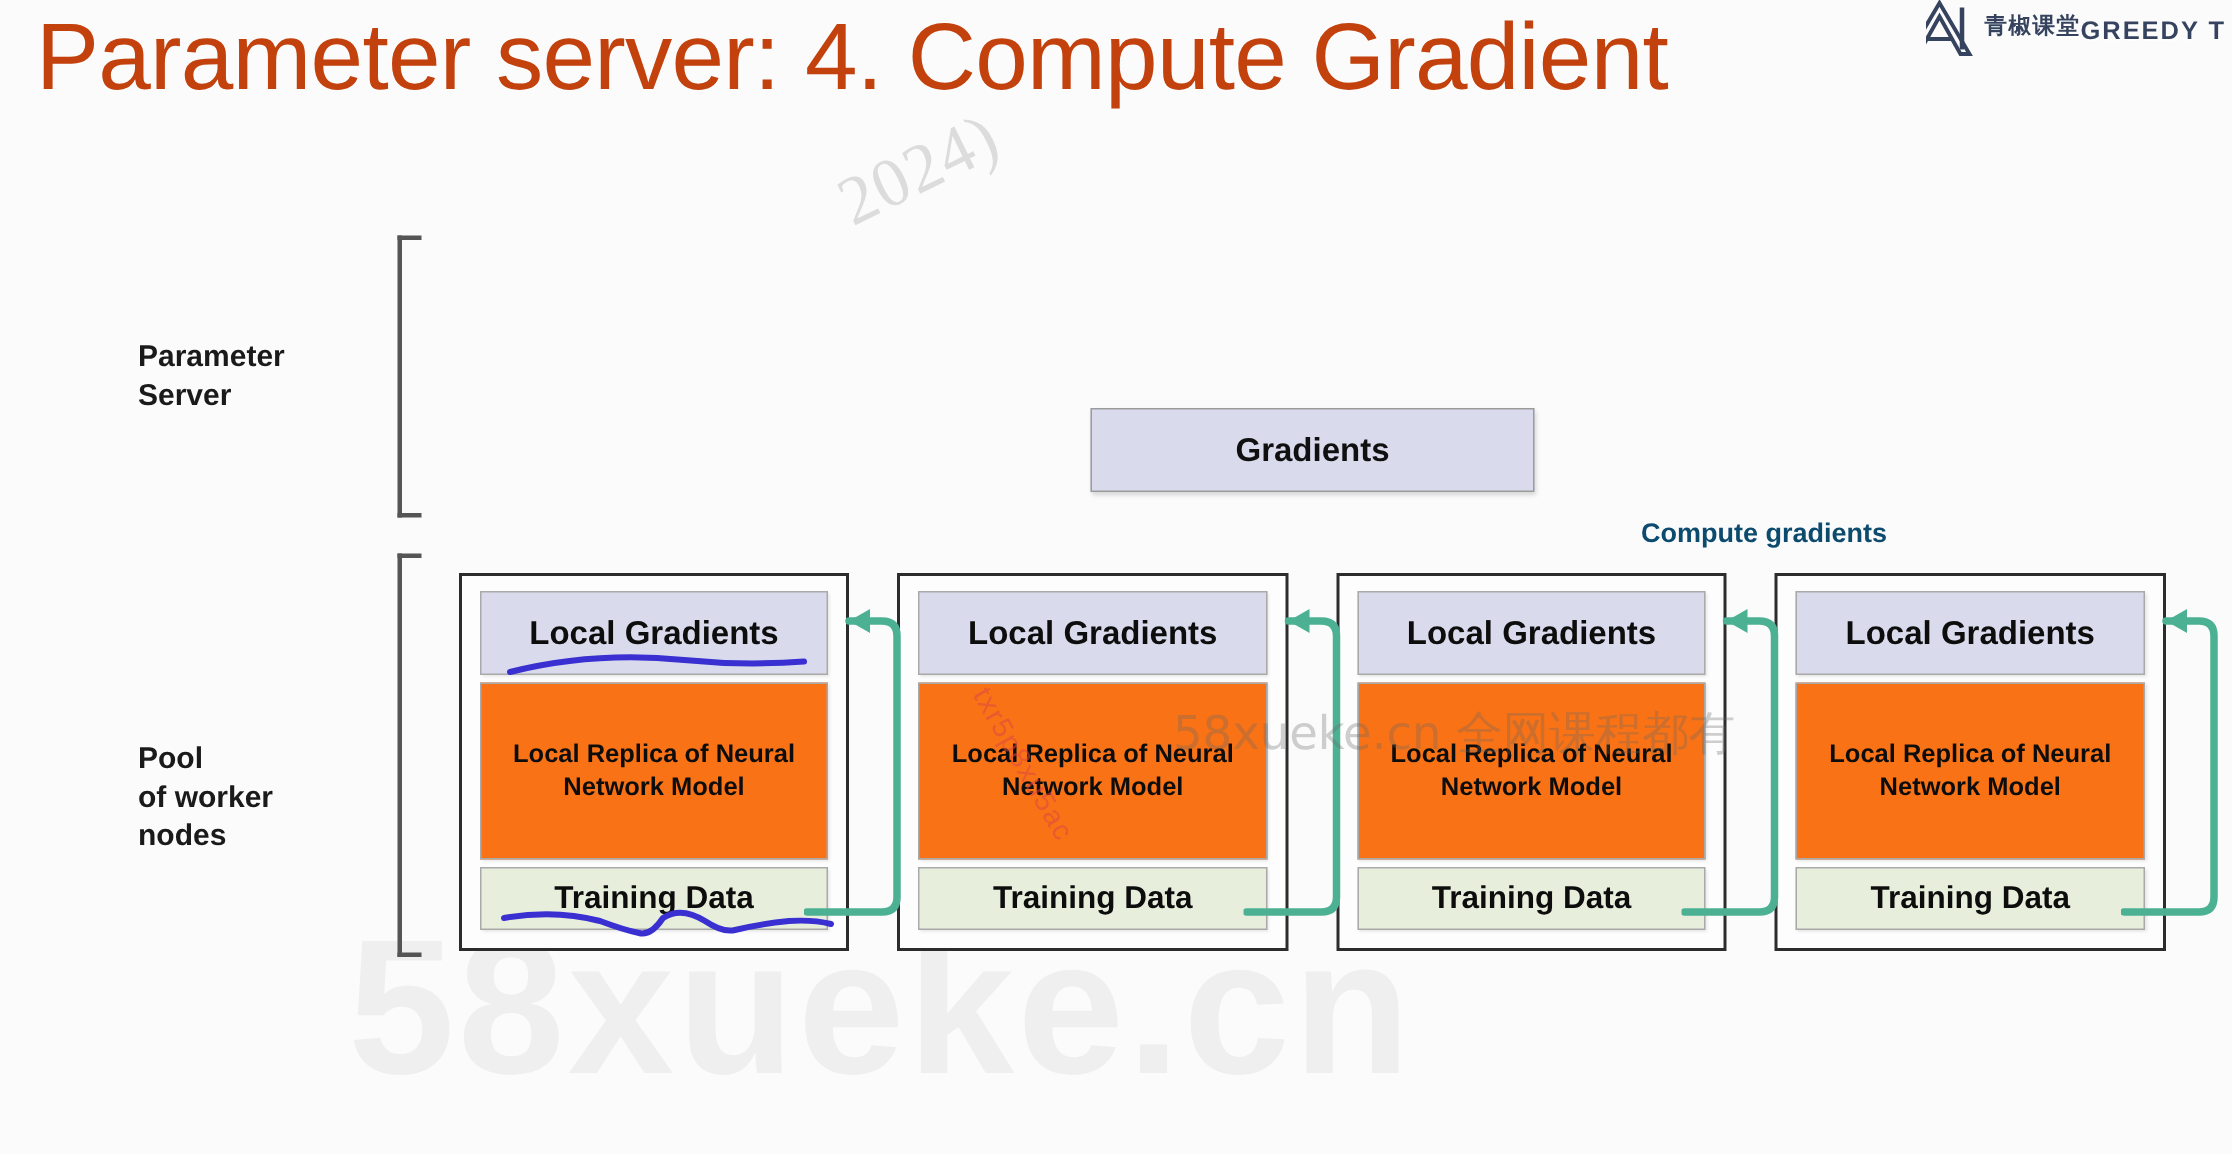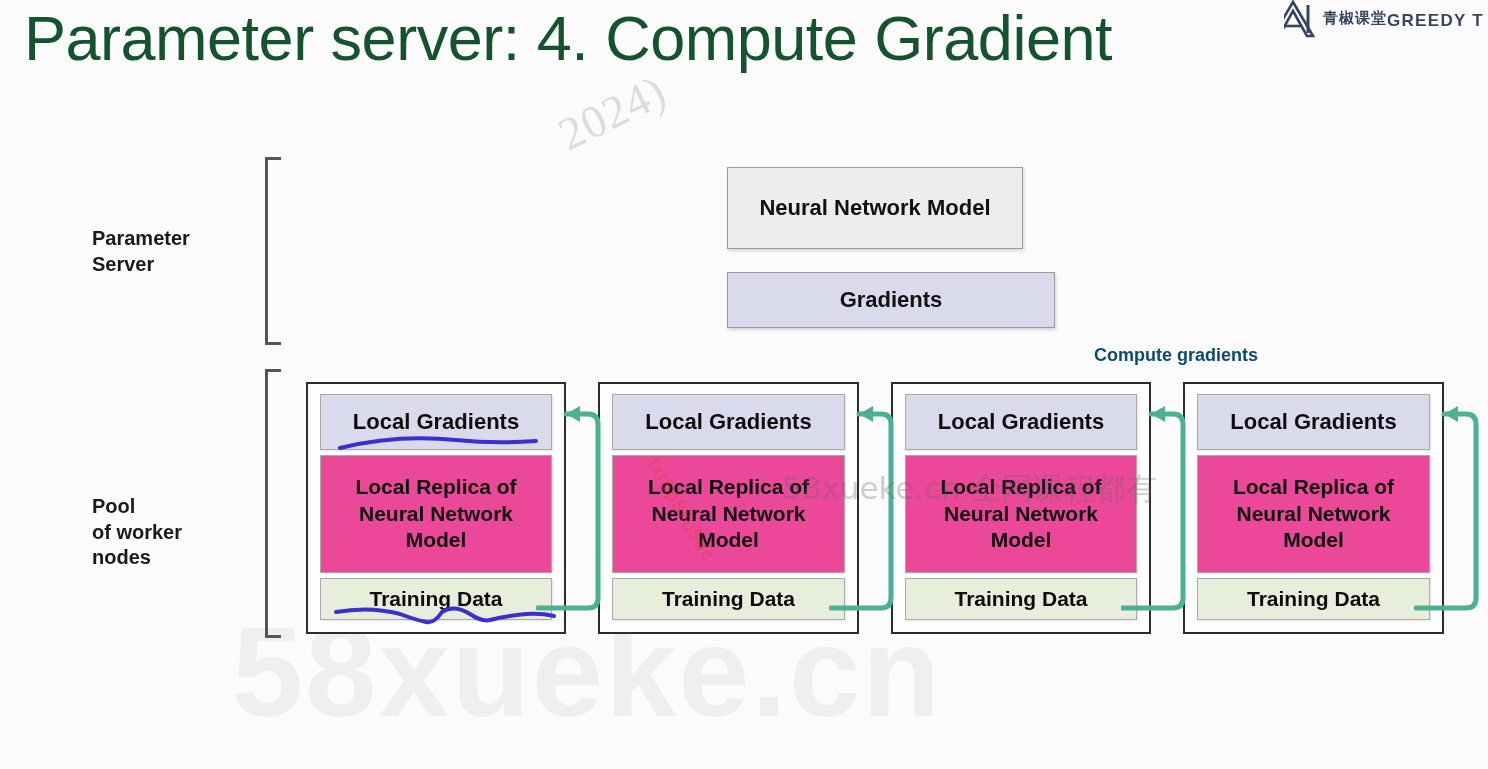--- a/index.html
+++ b/index.html
@@ -21,21 +21,21 @@
   }
 
   
   #slide-title {
     position: absolute;
     left: 24px;
     top: 2px;
     font-size: 63px;
     font-weight: 400;
     letter-spacing: -0.5px;
-    color: #14532d;
+    color: #c2410c;
     white-space: nowrap;
     font-family: "Liberation Sans", sans-serif;
   }
 
   
   #logo-watermark {
     position: absolute;
     right: 4px;
     top: -4px;
     width: 200px;
@@ -161,21 +161,21 @@
     font-weight: bold;
     color: #101010;
     border: 1px solid #9b9b9b;
     box-shadow: 1px 2px 3px rgba(0,0,0,0.15);
   }
   #box-nn-model {
     left: 727px; top: 167px; width: 296px; height: 82px;
     background: #ededed;
   }
   #box-gradients {
-    left: 727px; top: 272px; width: 328px; height: 56px;
+    left: 727px; top: 272px; width: 296px; height: 56px;
     background: #d9dbec;
   }
 
   
   #compute-gradients-label {
     position: absolute;
     left: 1094px;
     top: 345px;
     font-size: 18px;
     font-weight: bold;
@@ -210,23 +210,23 @@
     color: #0d0d0d;
     box-shadow: 1px 1px 2px rgba(0,0,0,0.10);
     position: relative;
   }
   .cell-gradients {
     background: #d9dbec;
     height: 56px;
     font-size: 22px;
   }
   .cell-replica {
-    background: #ec4899;
+    background: #f97316;
     flex: 1;
-    font-size: 21px;
+    font-size: 17px;
     line-height: 1.28;
     padding: 0 6px;
   }
   .cell-training {
     background: #e7eedc;
     height: 42px;
     font-size: 21px;
   }
 
   
@@ -292,21 +292,20 @@
 
   <div class="section-label" id="label-parameter-server">Parameter
 Server</div>
   <div class="bracket" id="bracket-ps"></div>
 
   <div class="section-label" id="label-worker-pool">Pool
 of worker
 nodes</div>
   <div class="bracket" id="bracket-worker"></div>
 
-  <div class="ps-box" id="box-nn-model">Neural Network Model</div>
   <div class="ps-box" id="box-gradients">Gradients</div>
 
   <div id="compute-gradients-label">Compute gradients</div>
 
   <div class="worker" id="worker-1">
     <div class="cell cell-gradients">Local Gradients</div>
     <div class="cell cell-replica">Local Replica of Neural Network Model</div>
     <div class="cell cell-training">Training Data</div>
   </div>
 

